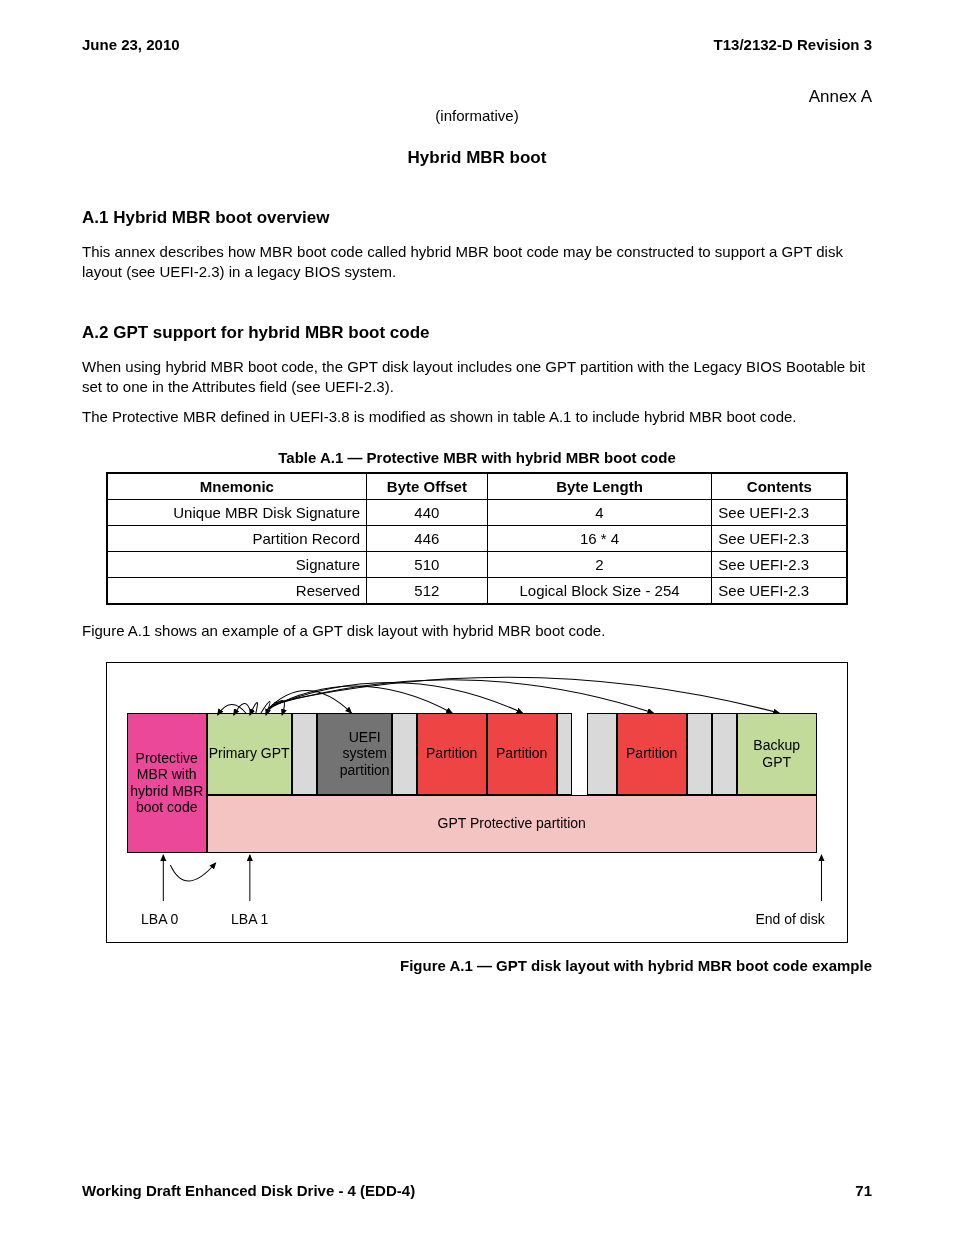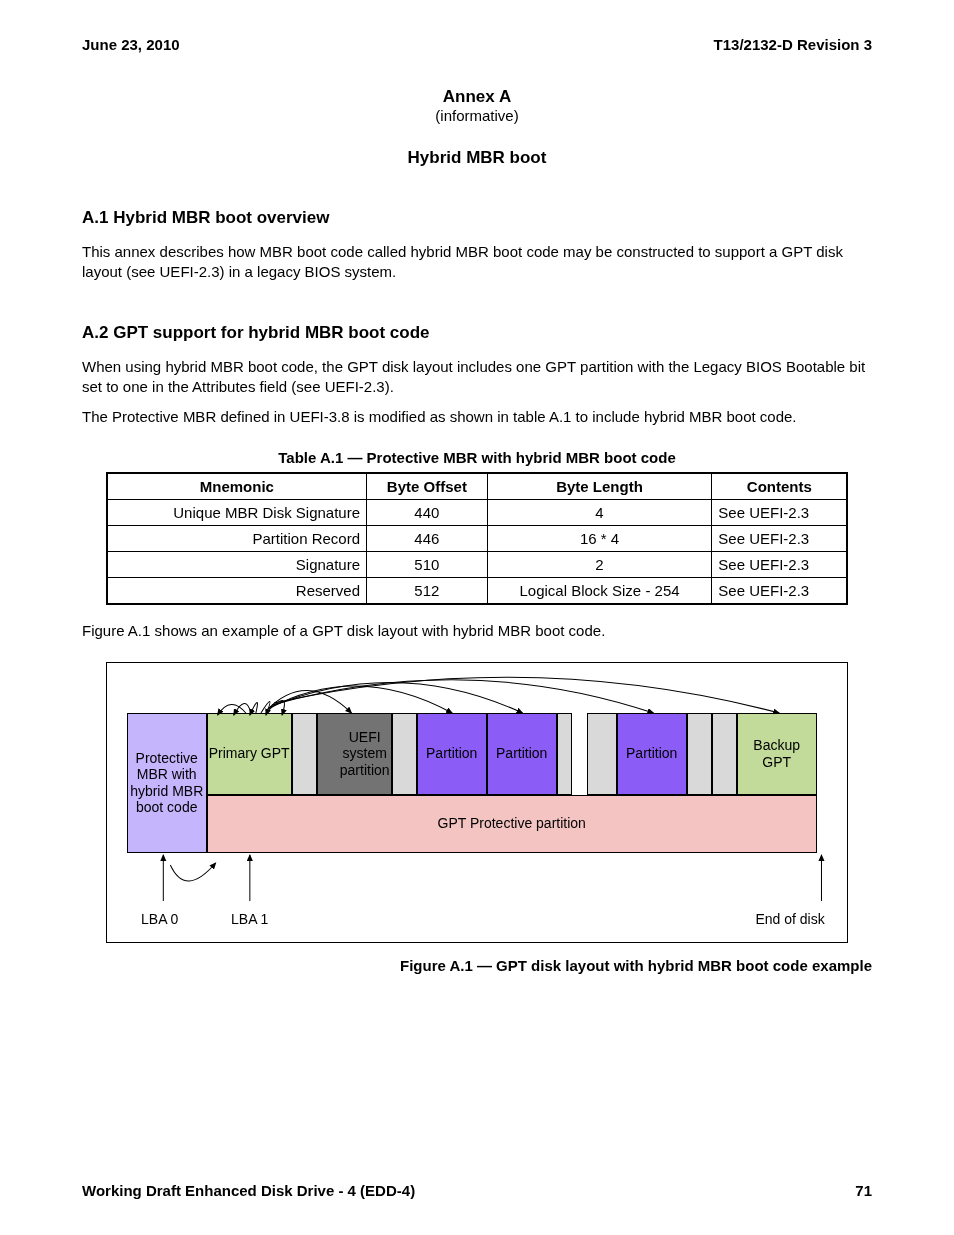--- a/index.html
+++ b/index.html
@@ -9,21 +9,21 @@
     font-size: 15px;
     color: #000;
     width: 954px;
     height: 1235px;
     padding: 36px 82px 30px 82px;
     position: relative;
     background: #fff;
   }
   .hdr { display: flex; justify-content: space-between; font-weight: bold; font-size: 15px; }
   .center { text-align: center; }
-  .annex-title { font-weight: bold; font-size: 17px; margin-top: 34px; }
+  .annex-title { font-weight: normal; font-size: 17px; margin-top: 34px; text-align: right; }
   .informative { font-size: 15px; margin-top: 0; }
   .doc-subtitle { font-weight: bold; font-size: 17px; margin-top: 24px; }
   h2.sec { font-weight: bold; font-size: 17px; margin-top: 40px; margin-bottom: 14px; }
   p.body { margin: 10px 0; line-height: 1.35; }
   .tbl-caption { font-weight: bold; text-align: center; margin-top: 22px; margin-bottom: 6px; font-size: 15px;}
   table.data {
     border-collapse: collapse;
     width: 94%;
     margin: 0 auto;
     border: 2px solid #000;
@@ -46,24 +46,24 @@
     border: 1.5px solid #000;
     padding: 10px 8px 14px 8px;
     position: relative;
   }
   .diagram { position: relative; height: 255px; }
   .blk {
     position: absolute; border: 1px solid #000; display: flex;
     align-items: center; justify-content: center; text-align: center;
     font-size: 14px; line-height: 1.15;
   }
-  .mbr   { background: #c4b5fd; }
+  .mbr   { background: #ec4899; }
   .gpt   { background: #c2db9b; }
   .uefi  { background: #737373; padding-left: 21px; }
-  .part  { background: #8b5cf6; }
+  .part  { background: #ef4444; }
   .gap   { background: #d9d9d9; }
   .prot  { background: #f3c4c2; }
   .lbl { position: absolute; font-size: 14px; text-align: center; }
   svg.overlay { position: absolute; left:0; top:0; width:100%; height:100%; pointer-events:none; }
 </style>
 </head>
 <body>
 
 <div class="hdr">
   <span>June 23, 2010</span>

